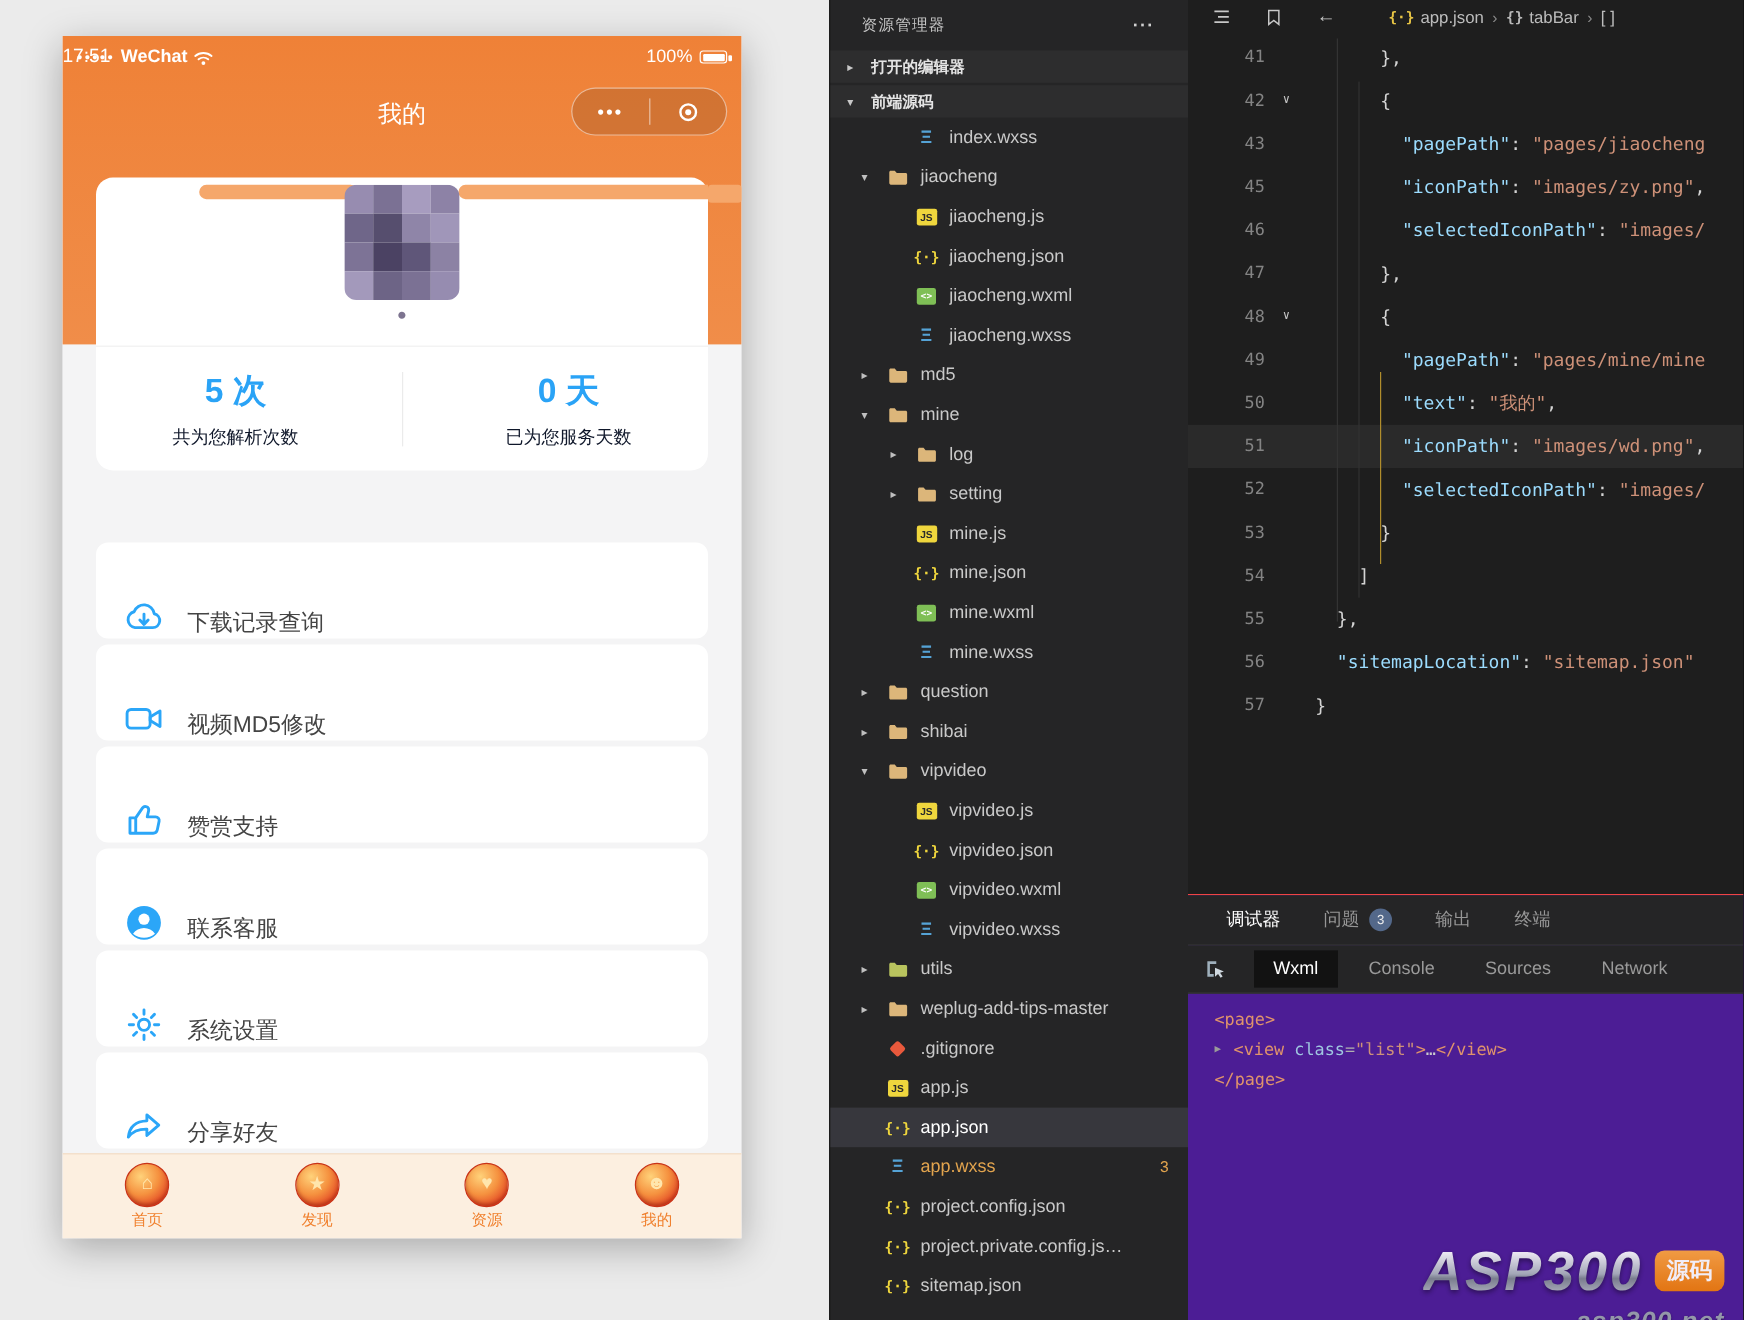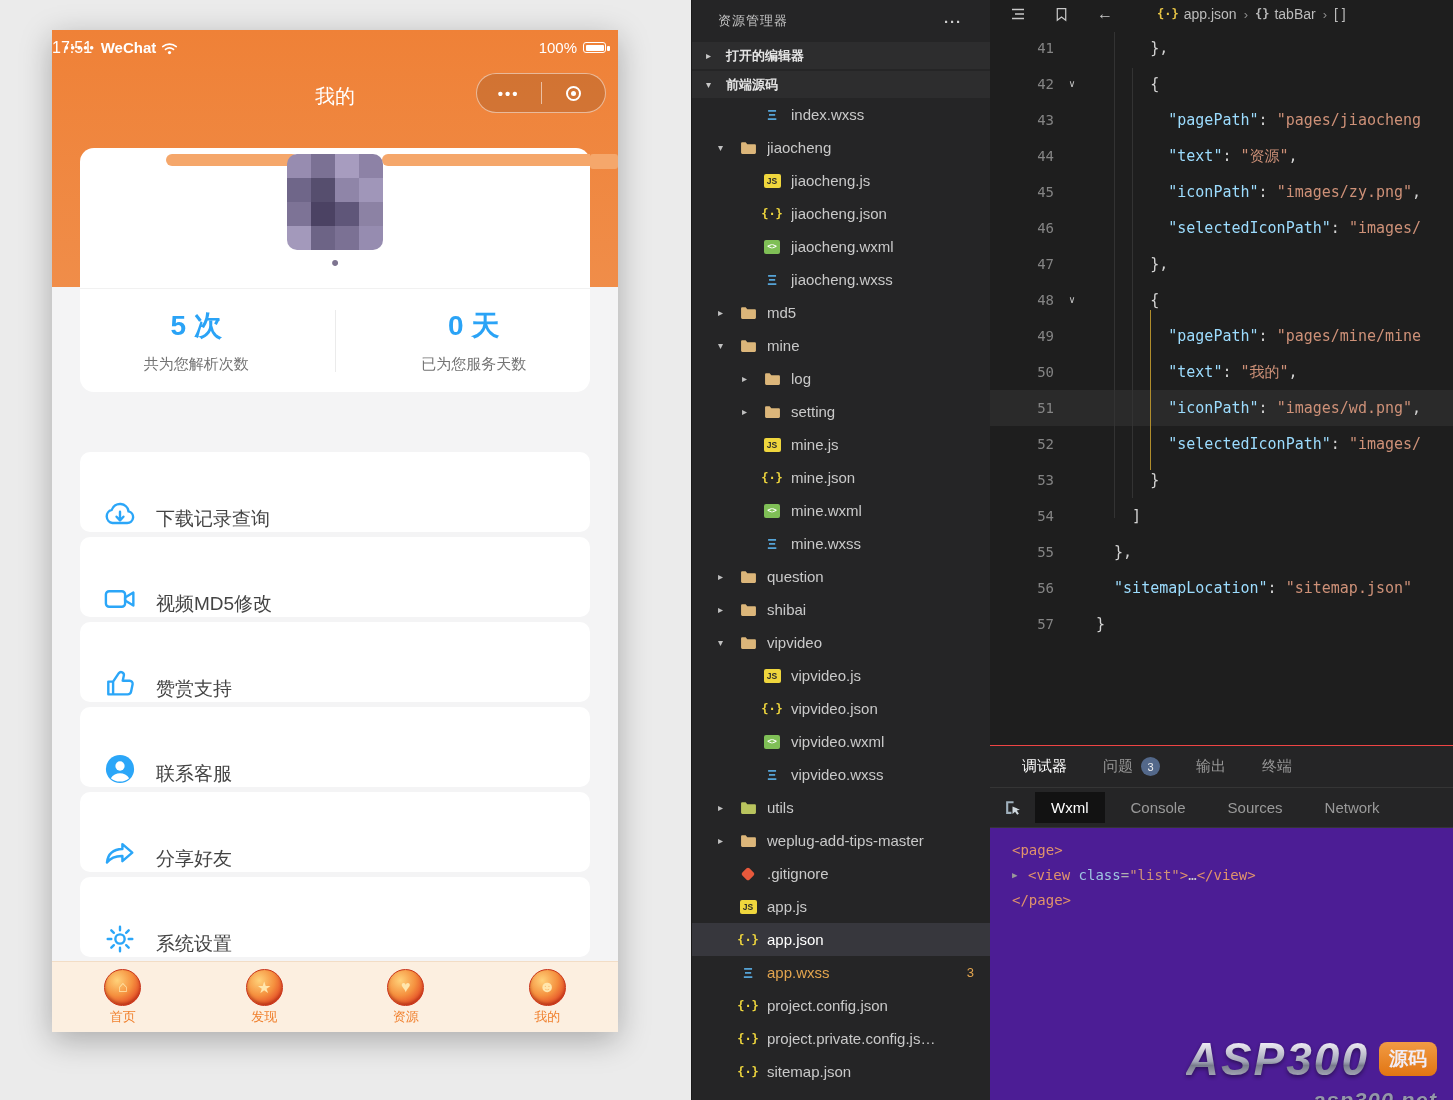--- a/index.html
+++ b/index.html
@@ -44,21 +44,21 @@
   .streak-tab { position:absolute; left:538px; top:124px; width:28px; height:15px; background:#f5a76b;
                 border-radius:3px; z-index:1; }
   .avatar { position:absolute; left:50%; top:6px; transform:translateX(-50%); width:96px; height:96px;
             border-radius:10px; overflow:hidden; z-index:3; cursor:pointer; }
   .nick-dot { position:absolute; left:0; right:0; top:104px; text-align:center; color:#7d7490;
               font-size:22px; line-height:22px; z-index:3; }
   .card-divider { position:absolute; left:0; right:0; top:140px; height:1px; background:#f1f1f1; }
   .stats { position:absolute; left:0; right:0; top:141px; bottom:0; display:flex; align-items:center;gap:22px; }
   .stat { flex:1; text-align:center; }
   .stat-val { color:#2aa3f6; font-size:28px; font-weight:bold; }
-  .stat-lab { margin-top:10px; color:#737373; font-size:15px; }
+  .stat-lab { margin-top:10px; color:#0f172a; font-size:15px; }
   .stat-div { width:1px; height:62px; background:#ebebeb; }
 
   .menu { position:absolute; left:28px; top:422px; width:510px; }
   .mrow { height:80px; margin-bottom:5px; background:#fff; border-radius:10px; display:flex;
           align-items:flex-end; padding-left:22px; cursor:pointer; }
   .micon { width:36px; height:36px; margin-right:18px; display:flex; }
   .micon svg { width:100%; height:100%; }
   .mlabel { font-size:19px; color:#444; }
 
   .tabbar { position:absolute; left:0; right:0; bottom:0; height:71px; background:#fcefe0;
@@ -123,21 +123,21 @@
 
   
   .debug { position:absolute; left:990px; top:745px; width:463px; height:355px; background:#4c1d95;
            border-top:1px solid #ef4444; }
   .dbg-tabs { height:42px; display:flex; align-items:center; padding-left:32px; gap:36px;
               background:#252526; border-bottom:1px solid #353535; }
   .dbgtab { color:#969696; font-size:15px; cursor:pointer; display:flex; align-items:center; gap:8px; }
   .dbgtab.active { color:#fff; }
   .dbgbadge { width:19px; height:19px; border-radius:50%; background:#53688a; color:#eee; font-size:11px;
               display:flex; align-items:center; justify-content:center; }
-  .dbg-subtabs { height:40px; display:flex; align-items:center; padding-left:14px; gap:10px;
+  .dbg-subtabs { height:40px; display:flex; align-items:center; padding-left:14px; gap:20px;
                  background:#252526; border-bottom:1px solid #353535; }
   .picker { display:flex; margin-right:4px; cursor:pointer; }
   .subtab { padding:7px 16px; color:#9a9a9a; font-size:15px; cursor:pointer; }
   .subtab.active { background:#121212; color:#fff; }
   .domtree { padding:10px 0 0 22px; font-family:"DejaVu Sans Mono",monospace; font-size:14px; }
   .domline { height:25px; line-height:25px; display:flex; white-space:pre; cursor:pointer; }
   .domarrow { width:16px; color:#9a9a9a; font-size:9px; flex:none; }
   .dk-t { color:#e0936b; } .dk-a { color:#9fc6e0; } .dk-p { color:#b0b0b0; }
   .dk-s { color:#ce9178; } .dk-e { color:#cccccc; }
 
@@ -267,35 +267,35 @@
                 <circle cx="12" cy="12" r="9.4" fill="#2ba6f8"></circle>
                 <circle cx="12" cy="10" r="3.1" fill="#fff"></circle>
                 <path d="M5.9 18.1a7.4 7.4 0 0 1 12.2 0 9.4 9.4 0 0 1-12.2 0z" fill="#fff"></path>
               </svg>
             </span>
             <span class="mlabel">联系客服</span>
           </div>
           <div class="mrow">
             <span class="micon">
               <svg viewBox="0 0 24 24">
-                <path d="M13.6 5.4l6.6 5.7-6.6 5.7v-3.5c-4.8-.1-8 1.4-10.3 4.4.6-5.4 4-8.8 10.3-9z" fill="none" stroke="#2ba6f8" stroke-width="1.6" stroke-linejoin="round"></path>
-              </svg>
-            </span>
-            <span class="mlabel">分享好友</span>
-          </div>
-          <div class="mrow">
-            <span class="micon">
-              <svg viewBox="0 0 24 24">
                 <circle cx="12" cy="12" r="3.1" fill="none" stroke="#2ba6f8" stroke-width="1.6"></circle>
                 <g stroke="#2ba6f8" stroke-width="1.6" stroke-linecap="round">
                   <path d="M12 3.8v2.4M12 17.8v2.4M3.8 12h2.4M17.8 12h2.4M6.2 6.2l1.7 1.7M16.1 16.1l1.7 1.7M6.2 17.8l1.7-1.7M16.1 7.9l1.7-1.7"></path>
                 </g>
               </svg>
             </span>
             <span class="mlabel">系统设置</span>
+          </div>
+          <div class="mrow">
+            <span class="micon">
+              <svg viewBox="0 0 24 24">
+                <path d="M13.6 5.4l6.6 5.7-6.6 5.7v-3.5c-4.8-.1-8 1.4-10.3 4.4.6-5.4 4-8.8 10.3-9z" fill="none" stroke="#2ba6f8" stroke-width="1.6" stroke-linejoin="round"></path>
+              </svg>
+            </span>
+            <span class="mlabel">分享好友</span>
           </div>
         </div>
       <div class="tabbar" id="tabbar">
           <div class="titem">
             <div class="ticon">⌂</div>
             <div class="tlabel">首页</div>
           </div>
           <div class="titem">
             <div class="ticon">★</div>
             <div class="tlabel">发现</div>
@@ -604,21 +604,20 @@
         </span>
     </div>
     <div class="code">
       <div class="guide g1"></div>
       <div class="guide g2"></div>
       <div class="guide g3"></div>
       <div id="codelines">
           <div class="cline"><span class="lnum">41</span><span class="lfold"></span><span class="ctext"><span class="tk-p">      },</span></span></div>
           <div class="cline"><span class="lnum">42</span><span class="lfold">∨</span><span class="ctext"><span class="tk-p">      {</span></span></div>
           <div class="cline"><span class="lnum">43</span><span class="lfold"></span><span class="ctext"><span class="tk-k">        "pagePath"</span><span class="tk-p">: </span><span class="tk-s">"pages/jiaocheng</span></span></div>
-          <div class="cline"><span class="lnum">44</span><span class="lfold"></span><span class="ctext"><span class="tk-k">        "text"</span><span class="tk-p">: </span><span class="tk-s">"资源"</span><span class="tk-p">,</span></span></div>
           <div class="cline"><span class="lnum">45</span><span class="lfold"></span><span class="ctext"><span class="tk-k">        "iconPath"</span><span class="tk-p">: </span><span class="tk-s">"images/zy.png"</span><span class="tk-p">,</span></span></div>
           <div class="cline"><span class="lnum">46</span><span class="lfold"></span><span class="ctext"><span class="tk-k">        "selectedIconPath"</span><span class="tk-p">: </span><span class="tk-s">"images/</span></span></div>
           <div class="cline"><span class="lnum">47</span><span class="lfold"></span><span class="ctext"><span class="tk-p">      },</span></span></div>
           <div class="cline"><span class="lnum">48</span><span class="lfold">∨</span><span class="ctext"><span class="tk-p">      {</span></span></div>
           <div class="cline"><span class="lnum">49</span><span class="lfold"></span><span class="ctext"><span class="tk-k">        "pagePath"</span><span class="tk-p">: </span><span class="tk-s">"pages/mine/mine</span></span></div>
           <div class="cline"><span class="lnum">50</span><span class="lfold"></span><span class="ctext"><span class="tk-k">        "text"</span><span class="tk-p">: </span><span class="tk-s">"我的"</span><span class="tk-p">,</span></span></div>
           <div class="cline current"><span class="lnum">51</span><span class="lfold"></span><span class="ctext"><span class="tk-k">        "iconPath"</span><span class="tk-p">: </span><span class="tk-s">"images/wd.png"</span><span class="tk-p">,</span></span></div>
           <div class="cline"><span class="lnum">52</span><span class="lfold"></span><span class="ctext"><span class="tk-k">        "selectedIconPath"</span><span class="tk-p">: </span><span class="tk-s">"images/</span></span></div>
           <div class="cline"><span class="lnum">53</span><span class="lfold"></span><span class="ctext"><span class="tk-p">      }</span></span></div>
           <div class="cline"><span class="lnum">54</span><span class="lfold"></span><span class="ctext"><span class="tk-p">    ]</span></span></div>

